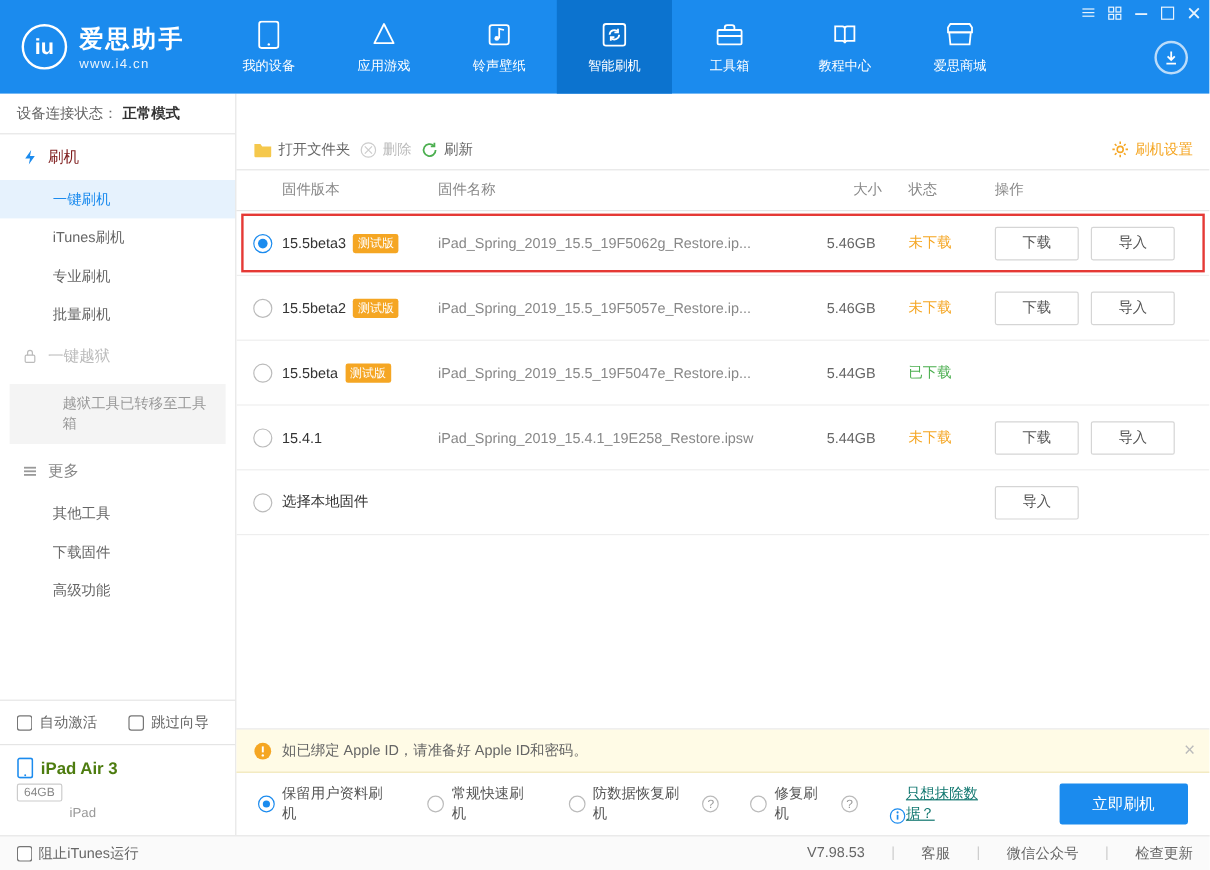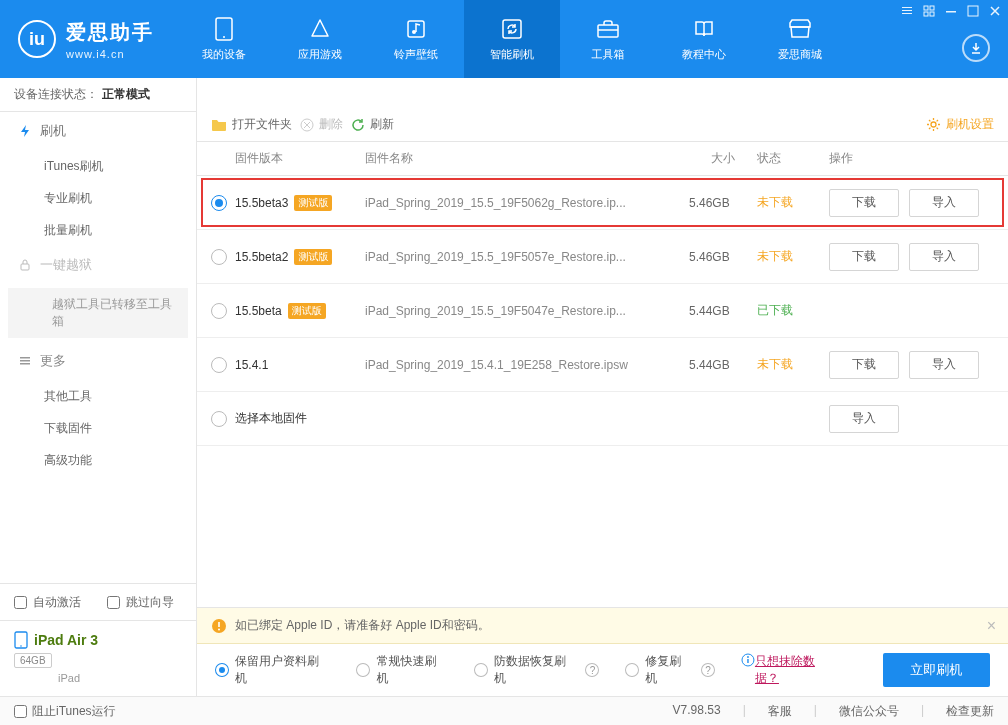--- a/index.html
+++ b/index.html
@@ -23,21 +23,21 @@
 
 .dl-circle { position: absolute; right: 18px; top: 34px; width: 28px; height: 28px; border: 2px solid rgba(255,255,255,.7); border-radius: 50%; display: flex; align-items: center; justify-content: center; }
 
 
 .content { display: flex; height: calc(725px - 78px - 29px); }
 .sidebar { width: 197px; border-right: 1px solid #E5E5E5; display: flex; flex-direction: column; }
 .conn-status { height: 34px; display: flex; align-items: center; padding: 0 14px; font-size: 12px; border-bottom: 1px solid #E5E5E5; color: #666; }
 .conn-status b { color: #333; margin-left: 4px; }
 
 .side-nav { flex: 1; overflow: auto; }
-.side-top { display: flex; align-items: center; height: 38px; padding: 0 18px; color: #737373; font-size: 13px; gap: 8px; }
+.side-top { display: flex; align-items: center; height: 38px; padding: 0 18px; color: #7f1d1d; font-size: 13px; gap: 8px; }
 .side-top .flash-icon { width: 14px; height: 14px; }
 .side-sub { height: 32px; display: flex; align-items: center; padding-left: 44px; font-size: 12px; color: #666; cursor: pointer; }
 .side-sub.active { background: #E6F2FD; color: #1B8BEE; }
 .side-grey { background: #F4F4F4; color: #999; padding: 8px 12px 8px 44px; font-size: 12px; margin: 4px 8px; }
 
 .side-bottom { border-top: 1px solid #E5E5E5; }
 .autoact { display: flex; align-items: center; height: 36px; padding: 0 14px; gap: 6px; color: #666; }
 .device-block { border-top: 1px solid #E5E5E5; padding: 10px 14px 12px; }
 .device-name { color: #4d7c0f; font-size: 14px; font-weight: 700; display: flex; align-items: center; gap: 6px; }
 .cap-badge { border: 1px solid #CCC; color: #888; font-size: 10px; padding: 1px 5px; border-radius: 2px; margin-top: 4px; display: inline-block; }
@@ -76,21 +76,21 @@
 
 .bottom-panel { border-top: 1px solid #E5E5E5; }
 .info-bar { background: #FFFBE6; height: 36px; display: flex; align-items: center; padding: 0 14px; gap: 8px; color: #666; position: relative; border-bottom: 1px solid #F0E6B8; }
 .info-close { position: absolute; right: 12px; color: #BBB; cursor: pointer; font-size: 16px; }
 .flash-options { height: 52px; display: flex; align-items: center; padding: 0 18px; gap: 26px; }
 .flash-options .radio-opt { display: flex; align-items: center; gap: 6px; color: #555; }
 .flash-options .radio-opt .r { width: 14px; height: 14px; border: 1px solid #BBB; border-radius: 50%; position: relative; }
 .flash-options .radio-opt .r.checked { border-color: #1B8BEE; }
 .flash-options .radio-opt .r.checked::after { content: ""; position: absolute; left: 3px; top: 3px; width: 6px; height: 6px; background: #1B8BEE; border-radius: 50%; }
 .help-q { width: 14px; height: 14px; border: 1px solid #BBB; border-radius: 50%; display: inline-flex; align-items: center; justify-content: center; font-size: 10px; color: #999; margin-left: 2px; }
-.erase-link { color: #be185d; text-decoration: underline; cursor: pointer; margin-left: auto; display: flex; align-items: flex-start; gap: 0; }
+.erase-link { color: #0f766e; text-decoration: underline; cursor: pointer; margin-left: auto; display: flex; align-items: flex-end; gap: 0; }
 .btn-primary { background: #1B8BEE; color: #fff; border: none; height: 34px; width: 108px; border-radius: 2px; cursor: pointer; font-size: 13px; margin-left: 18px; }
 
 
 .statusbar { position: absolute; left: 0; right: 0; bottom: 0; height: 29px; border-top: 1px solid #E5E5E5; background: #FAFAFA; display: flex; align-items: center; padding: 0 14px; font-size: 12px; color: #666; }
 .statusbar label { display: flex; align-items: center; gap: 5px; }
 .statusbar .sb-right { margin-left: auto; display: flex; gap: 22px; }
 .sb-sep { color: #CCC; }
 
 input[type=checkbox] { width: 13px; height: 13px; }
 
@@ -219,20 +219,21 @@
       <span>设备连接状态：</span>
         <b>正常模式</b>
     </div>
     <div class="side-nav">
       <div class="side-top">
         <svg class="flash-icon" width="14" height="14" viewBox="0 0 14 14">
             <path d="M8 1L3 8h4l-1 5 5-7H7z" fill="#1B8BEE"></path>
           </svg>
         <span>刷机</span>
       </div>
+      <div class="side-sub active">一键刷机</div>
       <div class="side-sub">iTunes刷机</div>
       <div class="side-sub">专业刷机</div>
       <div class="side-sub">批量刷机</div>
 
       <div class="side-top" style="color:#BBB">
         <svg width="14" height="14" viewBox="0 0 14 14">
             <rect x="3" y="6" width="8" height="6" rx="1" stroke="#BBB" fill="none"></rect>
             <path d="M5 6V4a2 2 0 0 1 4 0v2" stroke="#BBB" fill="none"></path>
           </svg>
         <span>一键越狱</span>

